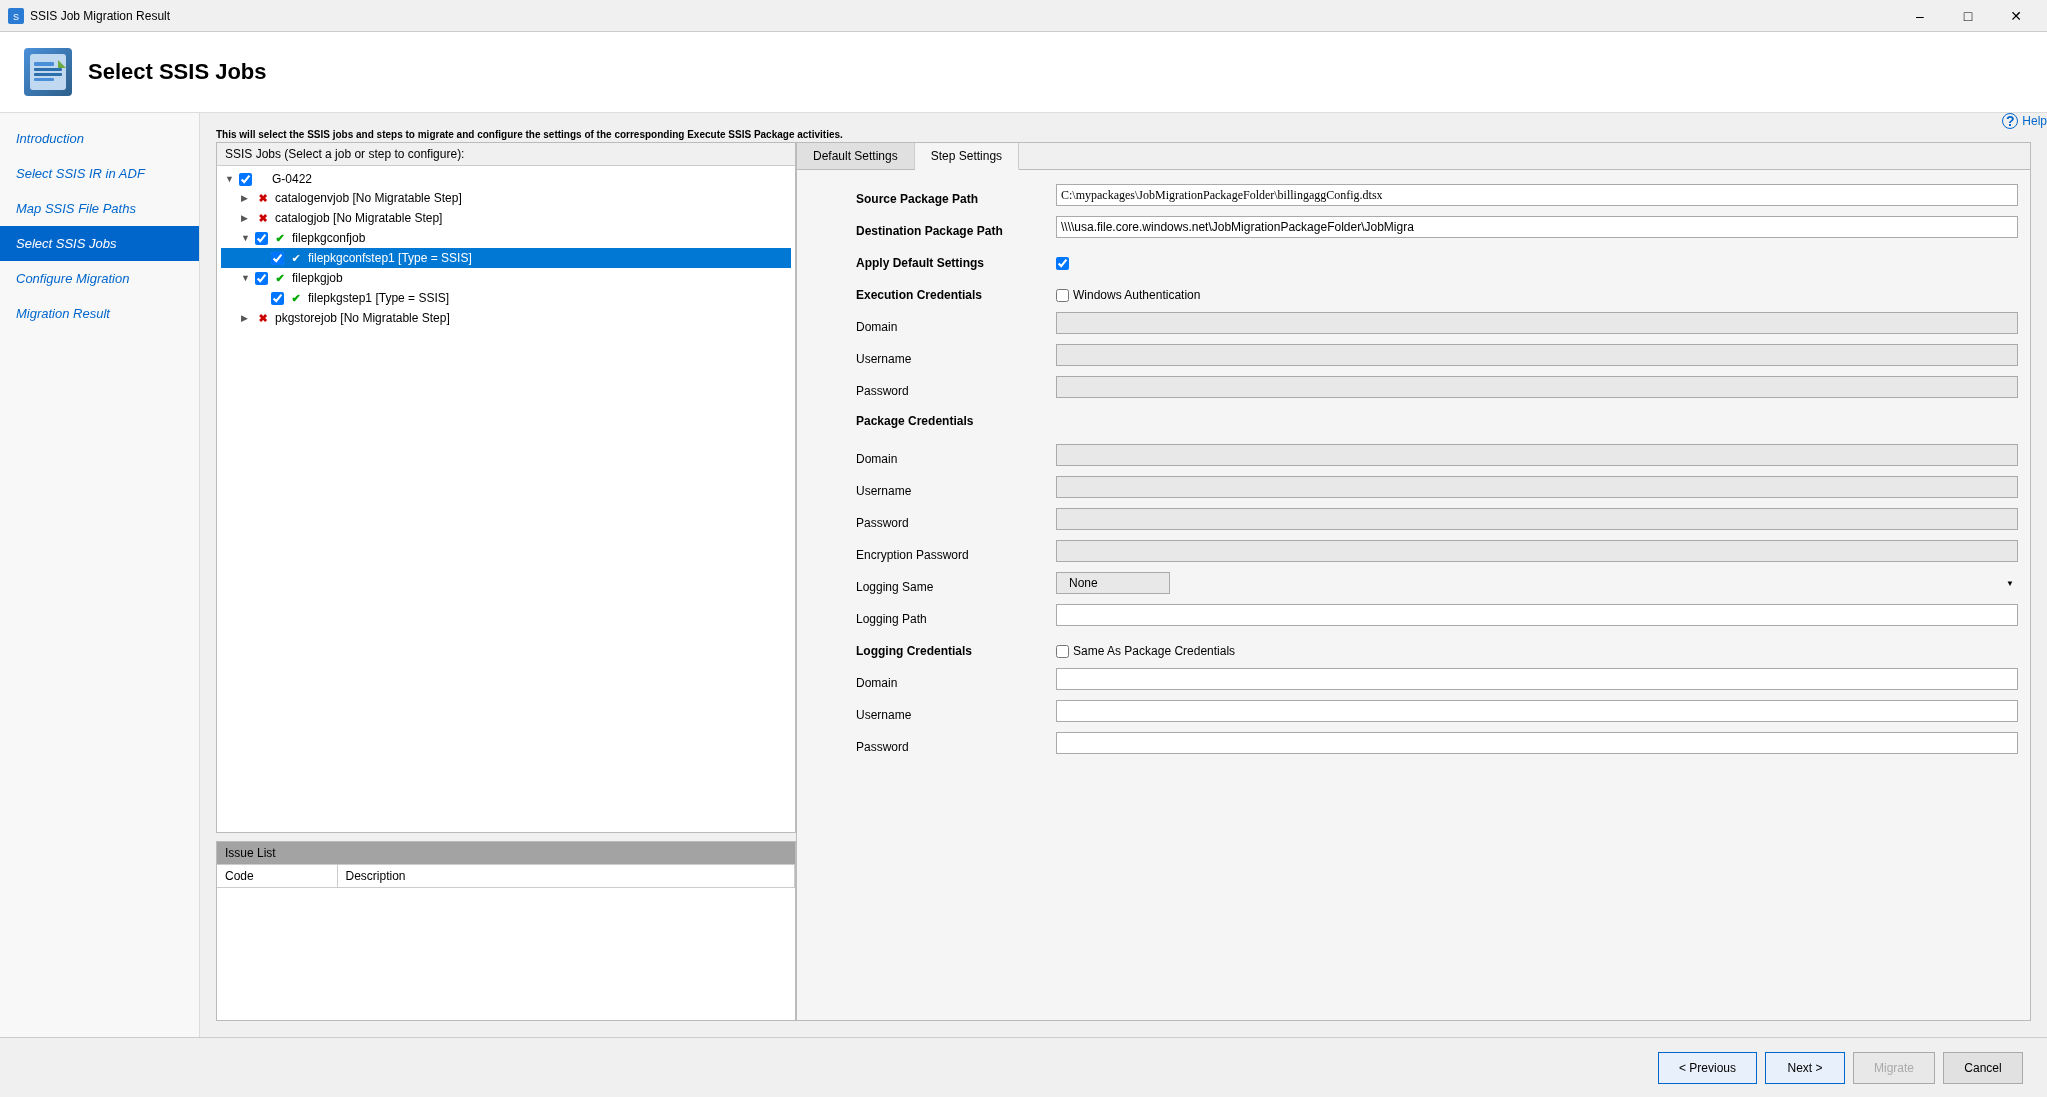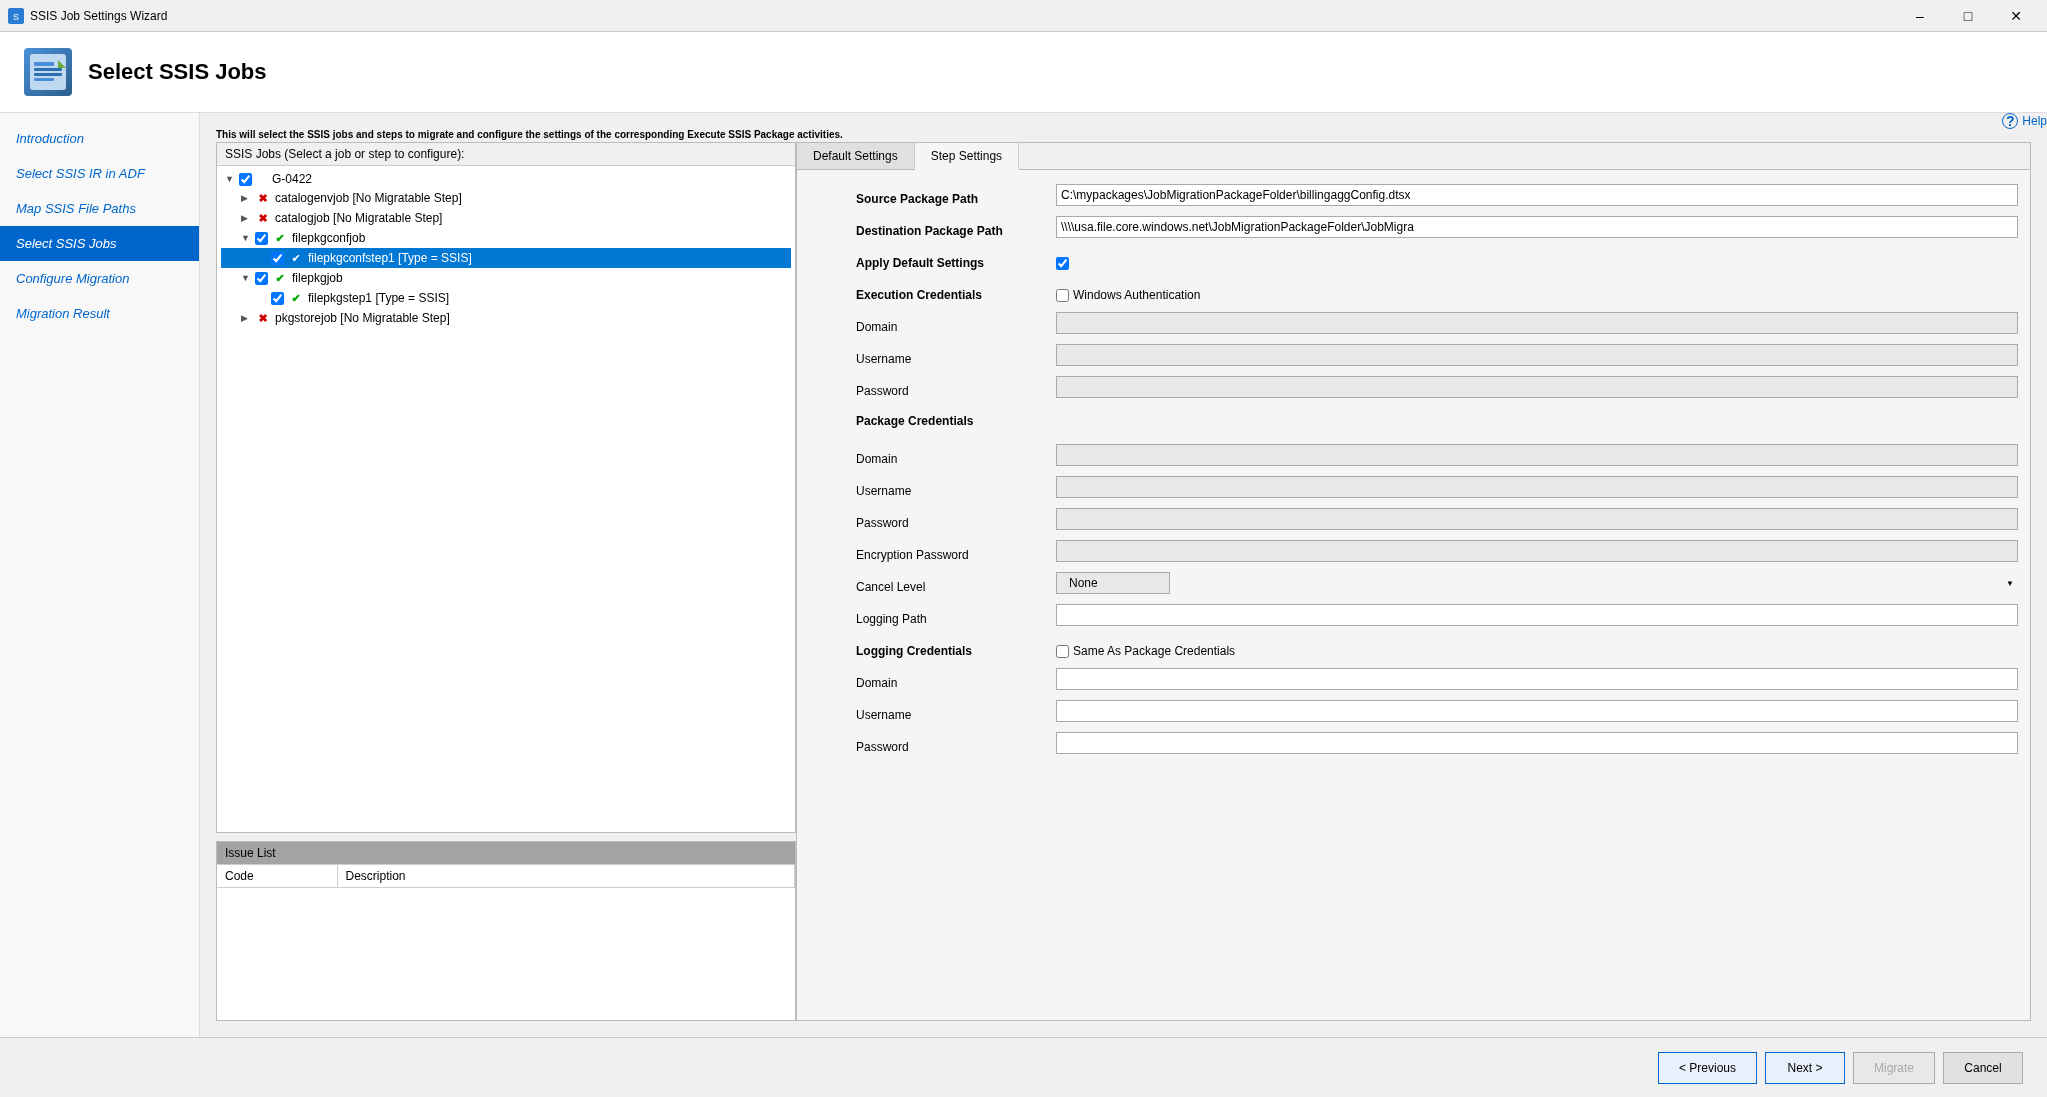--- a/index.html
+++ b/index.html
@@ -201,21 +201,21 @@
 </head>
 <body>
 
 <div class="title-bar">
   <span class="title-bar-icon">
     <svg width="16" height="16" viewBox="0 0 16 16">
       <rect width="16" height="16" fill="#2a7bd4" rx="2"></rect>
       <text x="8" y="12" text-anchor="middle" fill="white" font-size="9" font-family="Arial">S</text>
     </svg>
   </span>
-  <span class="title-bar-text">SSIS Job Settings Wizard</span>
+  <span class="title-bar-text">SSIS Job Migration Result</span>
   <div class="title-bar-controls">
     <button class="title-bar-btn">–</button>
     <button class="title-bar-btn">□</button>
     <button class="title-bar-btn close">✕</button>
   </div>
 </div>
 
 <div class="window">
 
   <div class="header">
@@ -341,21 +341,21 @@
 
           <div class="settings-tabs">
             <div class="settings-tab">Default Settings</div>
             <div class="settings-tab active">Step Settings</div>
           </div>
 
           <div class="settings-content">
 
             <div class="settings-row">
               <span class="settings-label bold">Source Package Path</span>
-              <input class="settings-input" type="text" style="flex: 1 1 0%;" value="C:\mypackages\JobMigrationPackageFolder\billingaggConfig.dtsx">
+              <input class="settings-input" type="text" style="flex: 1 1 0%; font-family: Liberation Serif, serif;" value="C:\mypackages\JobMigrationPackageFolder\billingaggConfig.dtsx">
             </div>
 
             <div class="settings-row">
               <span class="settings-label bold">Destination Package Path</span>
               <input class="settings-input" type="text" style="flex: 1 1 0%;" value="\\\\usa.file.core.windows.net\JobMigrationPackageFolder\JobMigra">
             </div>
 
             <div class="settings-row">
               <span class="settings-label bold">Apply Default Settings</span>
               <input type="checkbox" checked="" class="settings-checkbox" style="">
@@ -402,21 +402,21 @@
               <input class="settings-input disabled" type="password" style="">
             </div>
 
             <div class="settings-row">
               <span class="settings-label">Encryption Password</span>
               <input class="settings-input disabled" type="password" style="">
             </div>
 
 
             <div class="settings-row">
-              <span class="settings-label">Cancel Level</span>
+              <span class="settings-label">Logging Same</span>
               <div class="select-wrapper">
                 <select class="settings-select">
                   <option>None</option>
                   <option>Basic</option>
                   <option>Verbose</option>
                   <option>Performance</option>
                   <option>RuntimeLineage</option>
                 </select>
               </div>
             </div>

